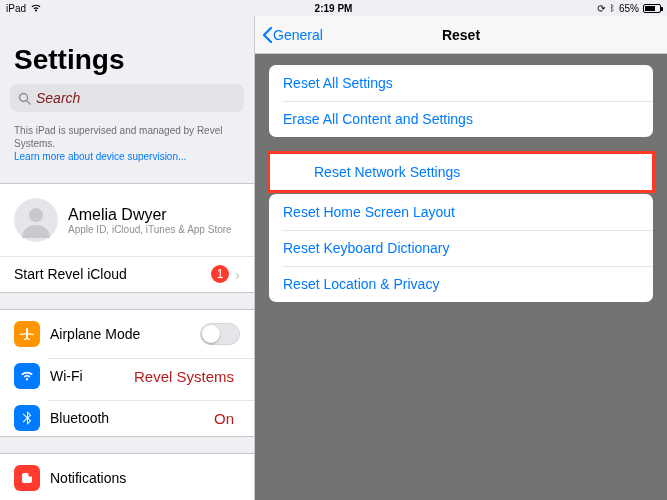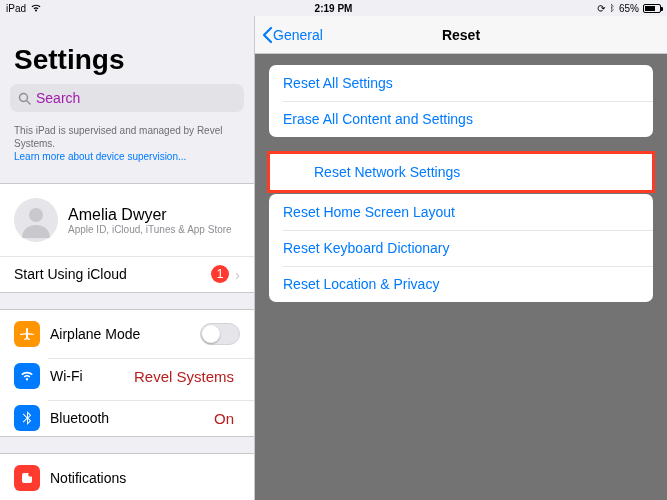--- a/index.html
+++ b/index.html
@@ -5,21 +5,21 @@
   * { box-sizing: border-box; margin: 0; padding: 0; }
   html, body { width: 667px; height: 500px; overflow: hidden; font-family: -apple-system, "Helvetica Neue", Arial, sans-serif; background: #efeff4; color: #000; }
   .statusbar { position: absolute; top: 0; left: 0; right: 0; height: 16px; display: flex; align-items: center; justify-content: space-between; font-size: 10px; padding: 0 6px; }
   .statusbar .left, .statusbar .right { display: flex; align-items: center; gap: 4px; }
   .statusbar .center { position: absolute; left: 50%; transform: translateX(-50%); font-weight: 600; }
   .container { display: flex; height: 100%; padding-top: 16px; }
   
   .sidebar { width: 255px; background: #efeff4; border-right: 1px solid #c8c7cc; overflow-y: auto; }
   .settings-title { font-size: 28px; font-weight: 700; padding: 28px 14px 8px; }
   .search-wrap { padding: 0 10px 12px; }
-  .search { background: #e2e2e7; border-radius: 8px; height: 28px; display: flex; align-items: center; padding: 0 8px; color: #a21caf; font-size: 14px; }
+  .search { background: #e2e2e7; border-radius: 8px; height: 28px; display: flex; align-items: center; padding: 0 8px; color: #7f1d1d; font-size: 14px; font-style: italic; }
   .search svg { margin-right: 5px; flex-shrink: 0; }
   .supervision { font-size: 10px; color: #6d6d72; padding: 0 14px 4px; line-height: 1.3; }
   .supervision .link { color: #007aff; }
   .group { background: #fff; border-top: 1px solid #c8c7cc; border-bottom: 1px solid #c8c7cc; margin-top: 16px; }
   .row { display: flex; align-items: center; min-height: 36px; padding: 5px 14px; position: relative; margin-top: 6px; }
   .row + .row::before { content: ""; position: absolute; top: 0; left: 48px; right: 0; height: 1px; background: #e5e5e8; }
   .row.no-inset + .row::before, .row.full-sep::before { left: 0; }
   .icon-box { width: 26px; height: 26px; border-radius: 6px; margin-right: 10px; display: flex; align-items: center; justify-content: center; flex-shrink: 0; }
   .row-label { font-size: 14px; flex: 1; }
   .row-detail { font-size: 15px; color: #b91c1c; margin-right: 6px; }
@@ -96,21 +96,21 @@
               <circle cx="20" cy="15" r="7" fill="#c8c8cd"></circle>
               <path d="M6 38c0-8 6-13 14-13s14 5 14 13" fill="#c8c8cd"></path>
             </svg>
         </div>
         <div style="flex:1">
           <div class="acct-name">Amelia Dwyer</div>
           <div class="acct-sub">Apple ID, iCloud, iTunes &amp; App Store</div>
         </div>
       </div>
       <div class="row full-sep" style="padding-left:14px">
-        <div class="row-label">Start Using iCloud</div>
+        <div class="row-label">Start Revel iCloud</div>
         <div class="badge">1</div>
         <span class="chev">›</span>
       </div>
     </div>
 
     <div class="group">
       <div class="row">
         <div class="icon-box" style="background:#ff9500">
           <svg width="16" height="16" viewBox="0 0 16 16">
               <path d="M15 8l-6-1V3a1 1 0 10-2 0v4L1 8v1l6-.5V12l-2 1v1l3-.7 3 .7v-1l-2-1V8.5L15 9V8z" fill="#fff"></path>

